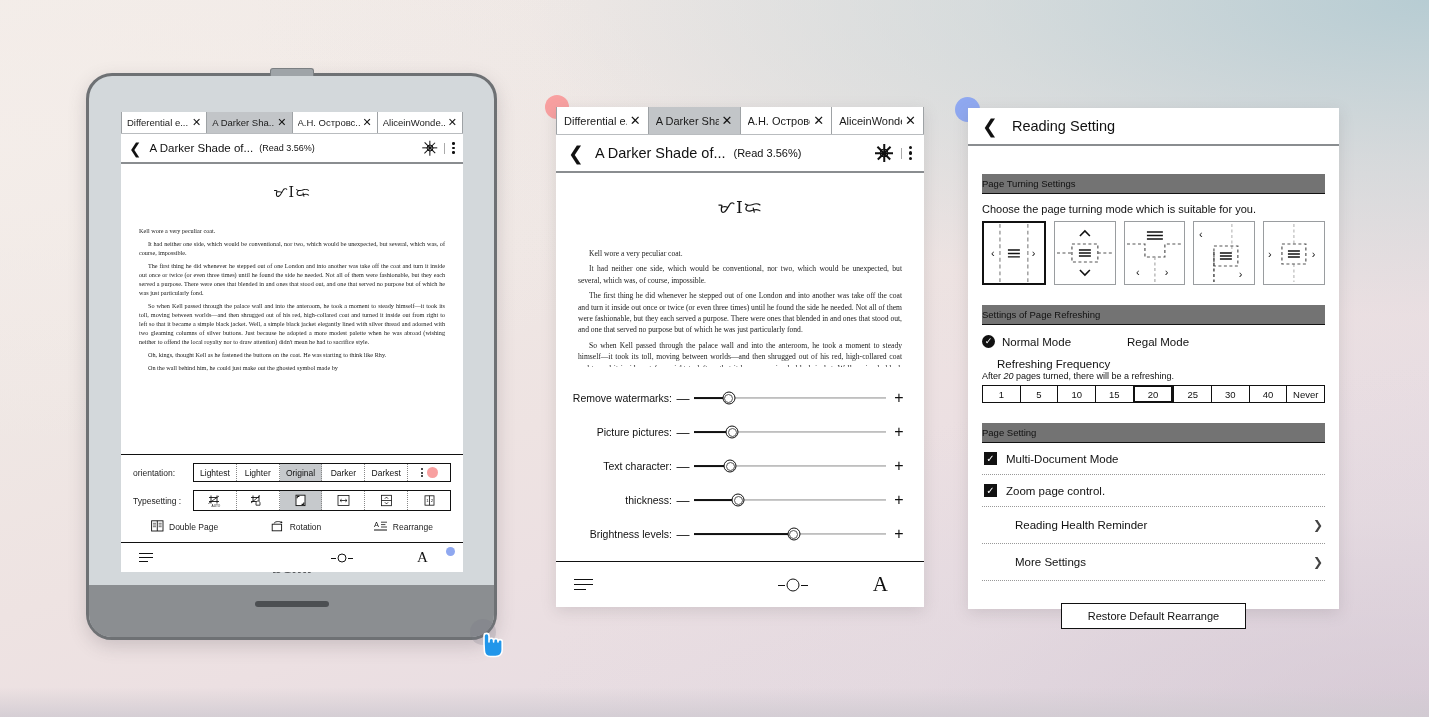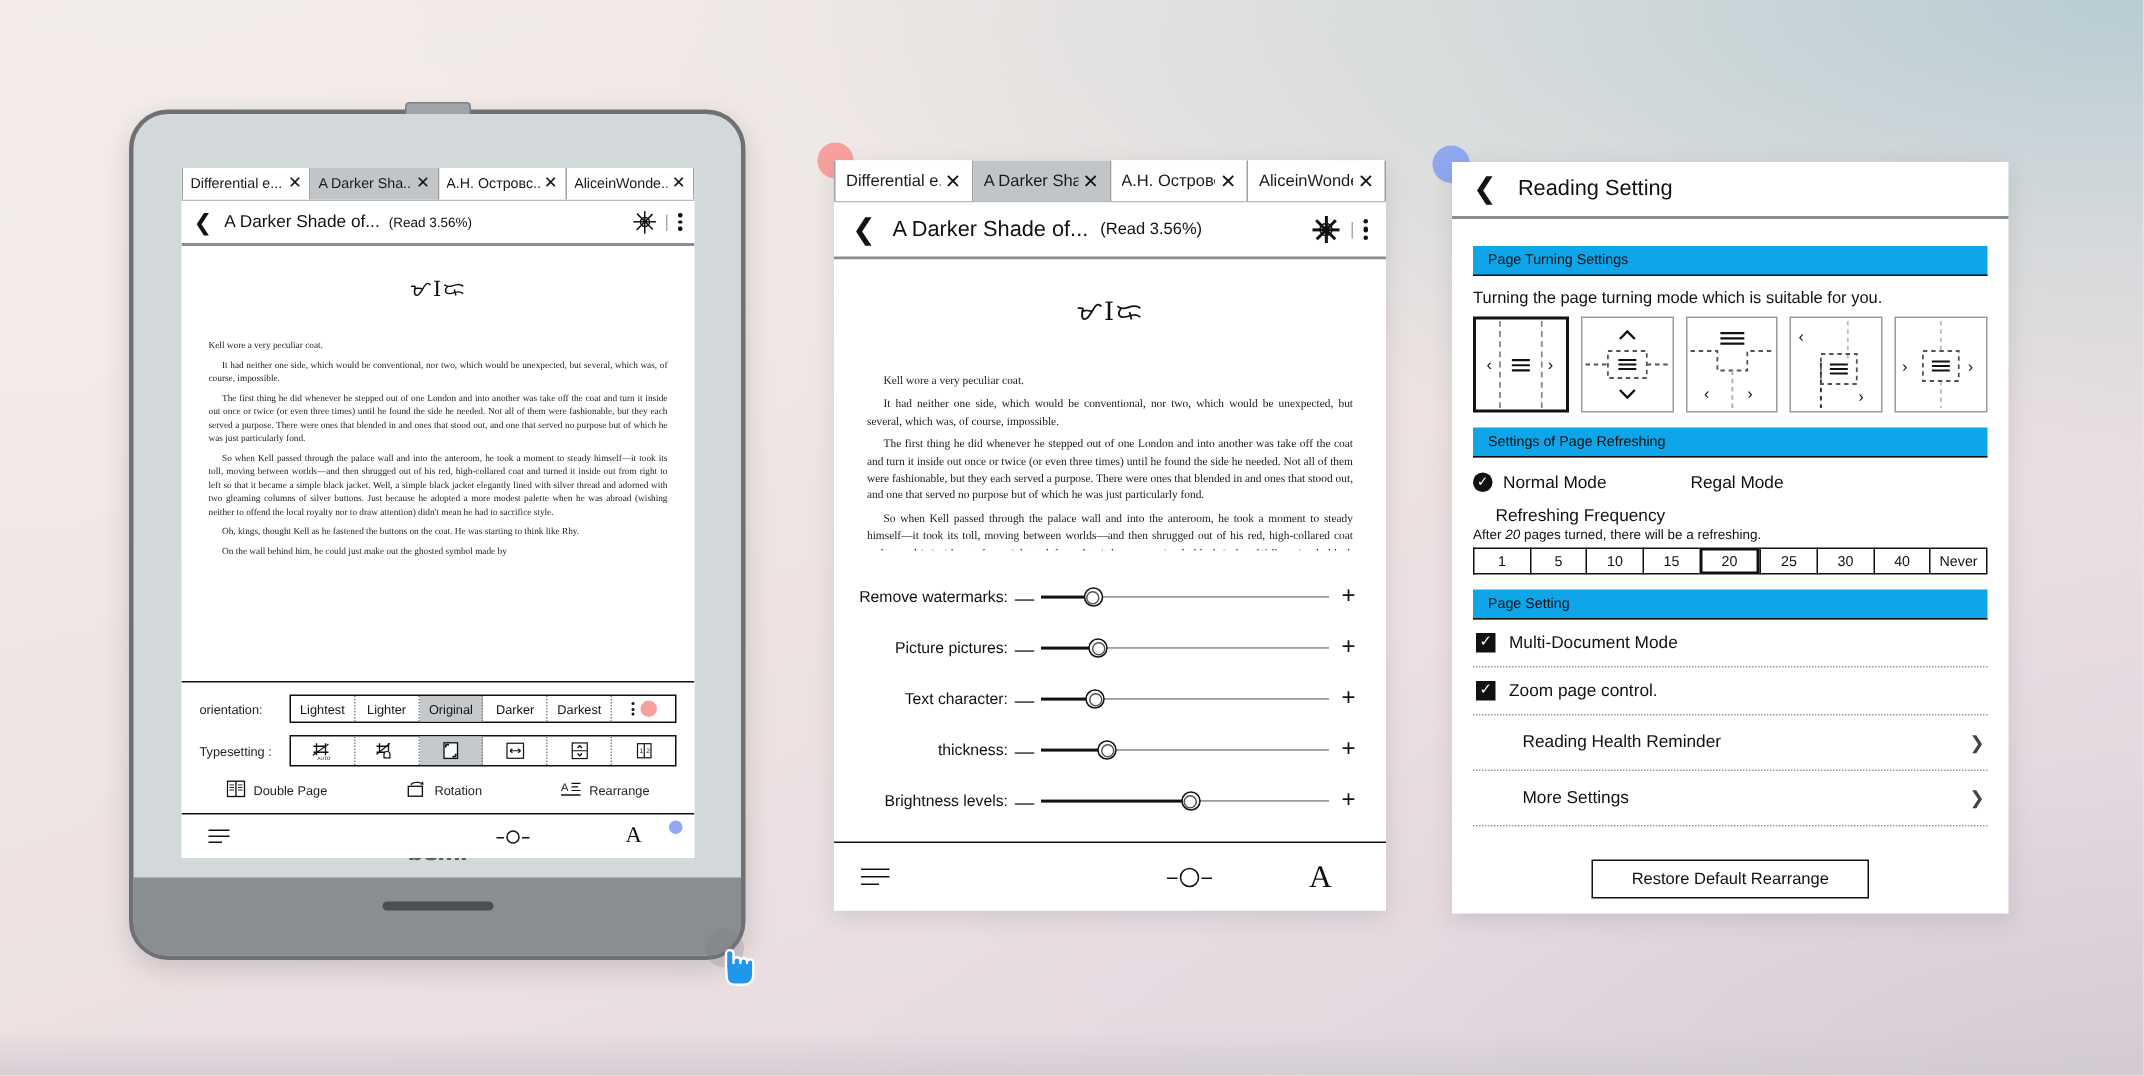--- a/index.html
+++ b/index.html
@@ -218,22 +218,22 @@
 
   
   .right {
     position:absolute; left:968px; top:108px; width:371px; height:501px;
     background:#fff; box-shadow: 0 4px 14px rgba(100,95,100,0.18);
   }
   .rhead { display:flex; align-items:center; height:38px; padding:0 14px; border-bottom:2px solid #8a8d90; }
   .rhead .chev-back { font-size:19px; margin-right:14px; }
   .rtitle { font-size:14.5px; color:#111; }
   .rbody { padding: 8px 14px 0; }
-  .sechdr { background:#0ea5e9; border-bottom:1.5px solid #111; font-size:9.5px; color:#111;
-            padding: 4px 10px; margin-top: 10px; }
+  .sechdr { background:#737373; border-bottom:1.5px solid #111; font-size:9.5px; color:#111;
+            padding: 4px 0; margin-top: 20px; }
   .hint { font-size:11px; color:#111; margin: 9px 0 6px; }
   .modes { display:flex; gap:8px; }
   .mode { flex:1; height:64px; border:1px solid #9a9da0; position:relative; background:#fff; }
   .mode.sel { border:2px solid #111; }
   .mode svg { position:absolute; left:0; top:0; }
 
   .radios { display:flex; align-items:center; margin: 10px 0 0; }
   .radio { display:flex; align-items:center; gap:7px; font-size:11.5px; color:#111; }
   .radio .rc { width:13px;height:13px; border-radius:50%; background:#111; position:relative; }
   .radio .rc::after { content:'✓'; position:absolute; left:50%; top:50%; transform:translate(-50%,-52%);
@@ -620,21 +620,21 @@
 </div>
 
 <div class="right">
   <div class="rhead">
     <span class="chev-back">❮</span>
     <span class="rtitle">Reading Setting</span>
   </div>
 
   <div class="rbody">
     <div class="sechdr">Page Turning Settings</div>
-    <div class="hint">Turning the page turning mode which is suitable for you.</div>
+    <div class="hint">Choose the page turning mode which is suitable for you.</div>
 
     <div class="modes">
       <div class="mode sel">
         <svg width="100%" height="100%" viewBox="0 0 60 62" preserveAspectRatio="none">
           <path d="M16 1 L16 61 M44 1 L44 61" stroke="#888" stroke-width="1.2" stroke-dasharray="4,3"></path>
           <text x="7" y="35" font-size="11" fill="#111" font-family="Liberation Sans">‹</text>
           <path d="M24 28 L36 28 M24 31.5 L36 31.5 M24 35 L36 35" stroke="#111" stroke-width="1.5"></path>
           <text x="48" y="35" font-size="11" fill="#111" font-family="Liberation Sans">›</text>
         </svg>
       </div>

